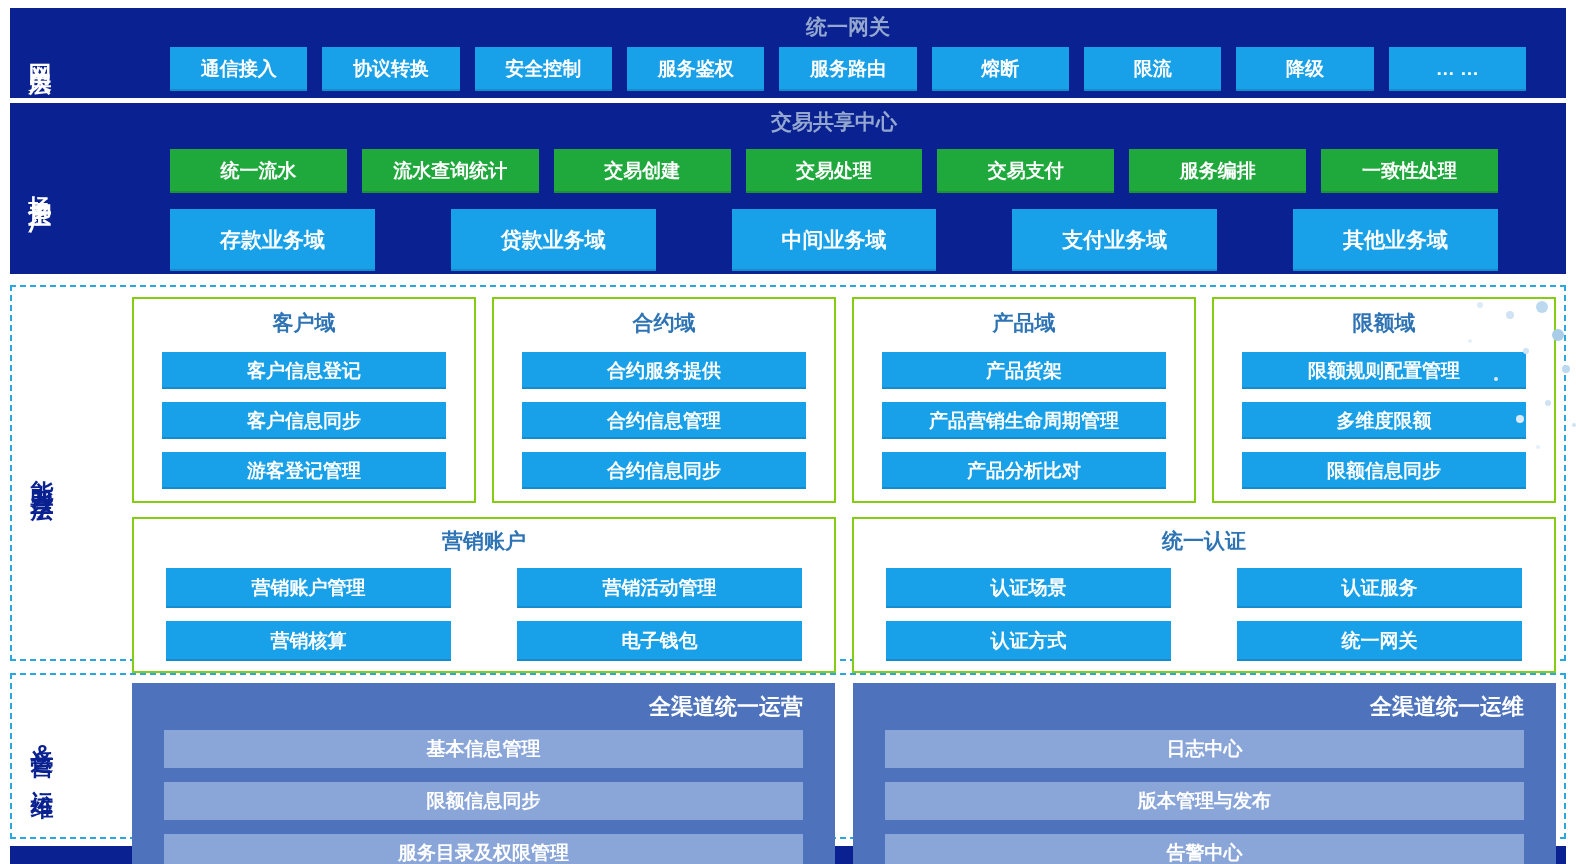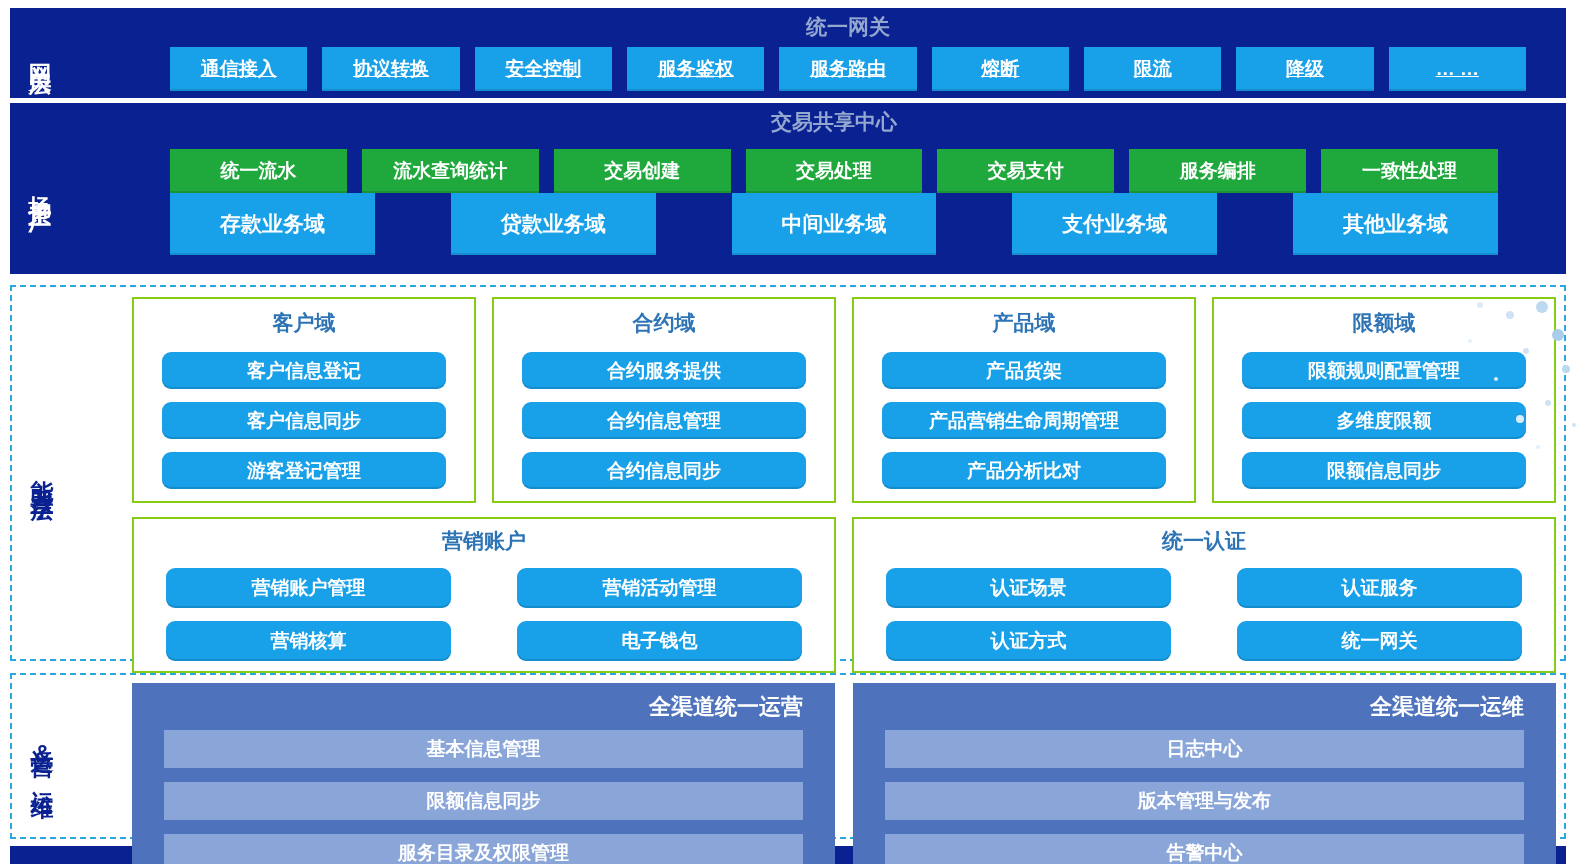--- a/index.html
+++ b/index.html
@@ -49,47 +49,47 @@
     color: #93a7cf; padding: 5px 0 6px 0;
   }
 
   .row { display: flex; gap: 15px; }
   .btn {
     background: #18a0e8; color: #fff; font-weight: bold; font-size: 19px;
     display: flex; align-items: center; justify-content: center;
     text-align: center; line-height: 1.15;
     box-shadow: inset 0 -2px 0 rgba(0,0,0,0.12);
   }
-  .gw-row .btn { flex: 1; height: 44px; text-decoration: underline; }
+  .gw-row .btn { flex: 1; height: 44px; }
 
   .green-row { margin-top: 7px; }
   .green-row .btn { flex: 1; height: 44px; background: #1fa83c; }
 
-  .domain-row { gap: 76px; align-items: flex-end; }
+  .domain-row { margin-top: 16px; gap: 76px; align-items: flex-end; }
   .domain-row .btn { flex: 1; height: 62px; font-size: 21px; }
 
   
   .cap-content {
     flex: 1; min-width: 0;
     padding: 10px 8px 12px 60px;
     display: grid;
     grid-template-columns: repeat(4, 1fr);
     grid-template-rows: 206px 1fr;
     gap: 14px 16px;
   }
   .group {
     border: 2px solid #84cc16; background: #fff;
     padding: 6px 28px 12px 28px;
     display: flex; flex-direction: column;
   }
   .group-title {
     text-align: center; color: #2e74b5; font-size: 21px; font-weight: bold;
     padding: 4px 0 2px 0;
   }
-  .group .btn { height: 42px; margin-top: 13px; border-radius: 9px; }
+  .group .btn { height: 42px; margin-top: 13px; }
   .group.wide { grid-column: span 2; padding: 4px 32px 10px 32px; }
   .grid2 {
     flex: 1; display: grid;
     grid-template-columns: 1fr 1fr;
     grid-template-rows: 40px 40px;
     gap: 13px 66px; margin-top: 11px;
   }
   .grid2 .btn { height: 40px; margin-top: 0; }
 
   

